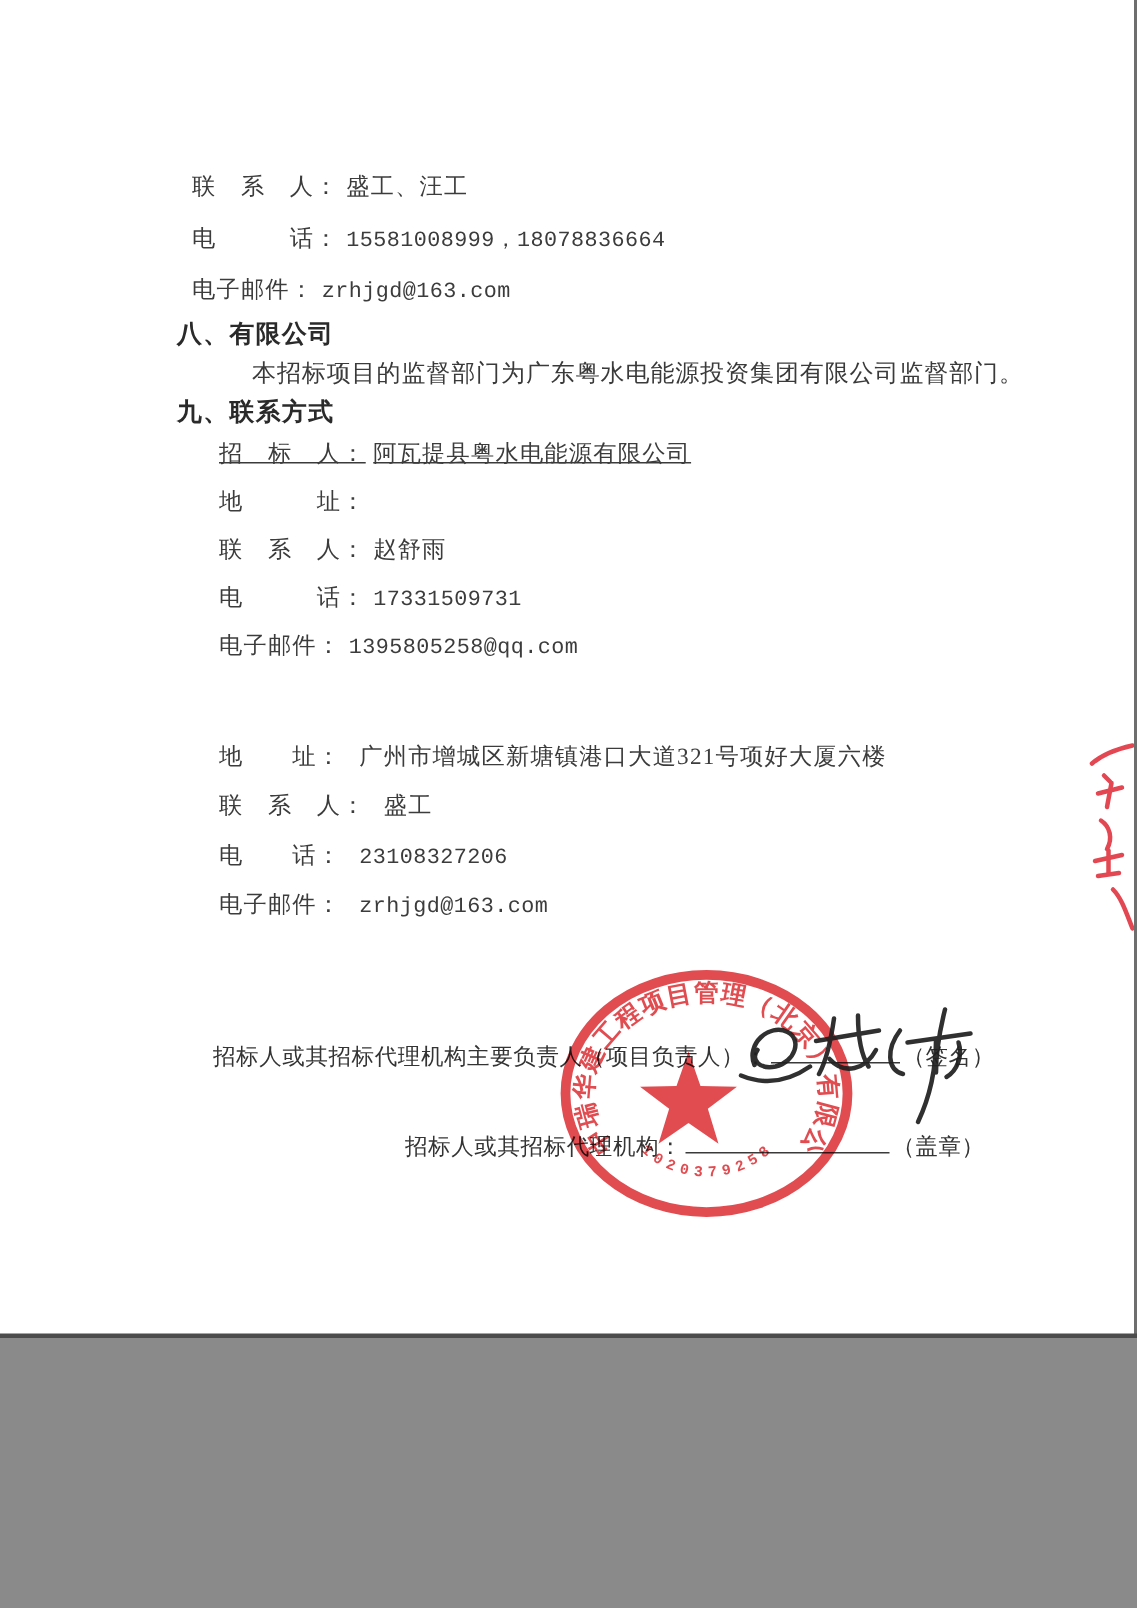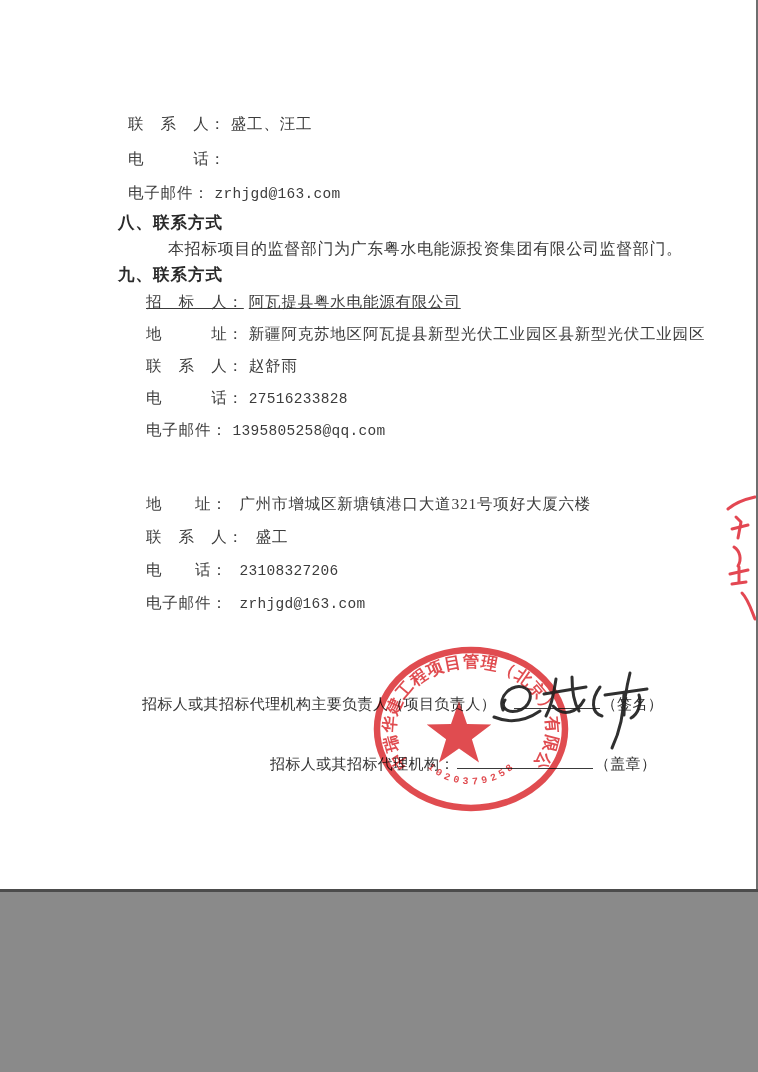--- a/index.html
+++ b/index.html
@@ -89,46 +89,46 @@
 <body>
 
 <div class="page">
 
   <div class="row" style="left:128px;top:114px;">
     <span class="lbl">联　系　人：</span>
       <span class="val">盛工、汪工</span>
   </div>
   <div class="row" style="left:128px;top:149px;">
     <span class="lbl">电　　　话：</span>
+      <span class="val num">15581008999，18078836664</span>
   </div>
   <div class="row" style="left:128px;top:183px;">
     <span class="lbl">电子邮件：</span>
       <span class="val num">zrhjgd@163.com</span>
   </div>
 
-  <div class="heading" style="left:118px;top:212px;">八、联系方式</div>
+  <div class="heading" style="left:118px;top:212px;">八、有限公司</div>
   <div class="body-par" style="left:140px;top:239px;">本招标项目的监督部门为广东粤水电能源投资集团有限公司监督部门。</div>
 
   <div class="heading" style="left:118px;top:264px;">九、联系方式</div>
 
   <div class="row" style="left:146px;top:292px;text-decoration:underline;">
     <span class="lbl">招　标　人：</span>
       <span class="val">阿瓦提县粤水电能源有限公司</span>
   </div>
   <div class="row" style="left:146px;top:324px;">
     <span class="lbl">地　　　址：</span>
-      <span class="val">新疆阿克苏地区阿瓦提县新型光伏工业园区县新型光伏工业园区</span>
   </div>
   <div class="row" style="left:146px;top:356px;">
     <span class="lbl">联　系　人：</span>
       <span class="val" style="">赵舒雨</span>
   </div>
   <div class="row" style="left:146px;top:388px;">
     <span class="lbl">电　　　话：</span>
-      <span class="val num">27516233828</span>
+      <span class="val num">17331509731</span>
   </div>
   <div class="row" style="left:146px;top:420px;">
     <span class="lbl">电子邮件：</span>
       <span class="val num">1395805258@qq.com</span>
   </div>
 
   <div class="row agency" style="left:146px;top:494px;">
     <span class="lbl">地　　址：</span>
       <span class="val">广州市增城区新塘镇港口大道321号项好大厦六楼</span>
   </div>

